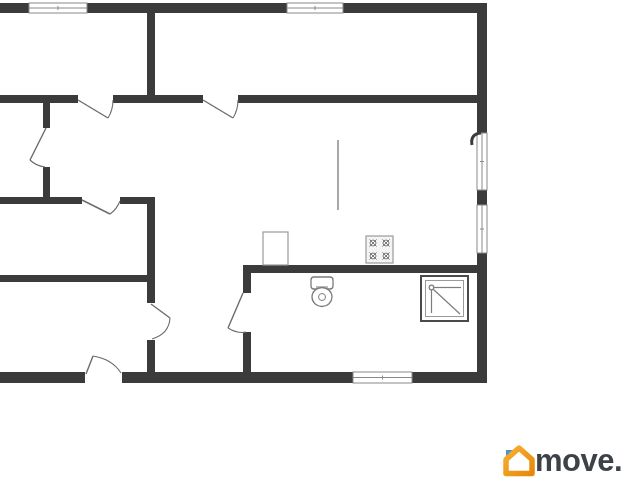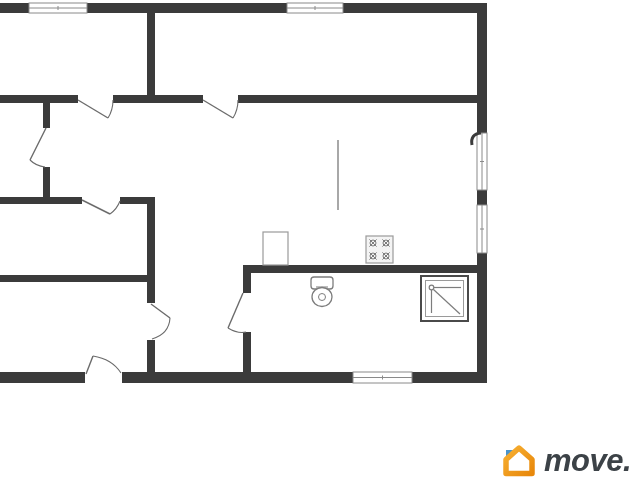--- a/index.html
+++ b/index.html
@@ -5,21 +5,21 @@
   html,body{margin:0;padding:0;}
   body{
     width:639px;height:480px;position:relative;overflow:hidden;
     background:#ffffff;
     font-family:"Liberation Sans", sans-serif;
   }
   #stage{position:absolute;left:0;top:0;width:639px;height:480px;}
   #plan-svg{position:absolute;left:0;top:0;}
   .watermark{
     position:absolute;left:503px;top:443px;height:36px;
-    display:flex;align-items:center;gap:9px;white-space:nowrap;font-style:italic;
+    display:flex;align-items:center;white-space:nowrap;
   }
   .brand-text{
     font-size:31px;font-weight:bold;color:#3c4247;letter-spacing:-0.5px;
     line-height:36px;
   }
 </style>
 </head>
 <body>
 
 <div id="stage">

